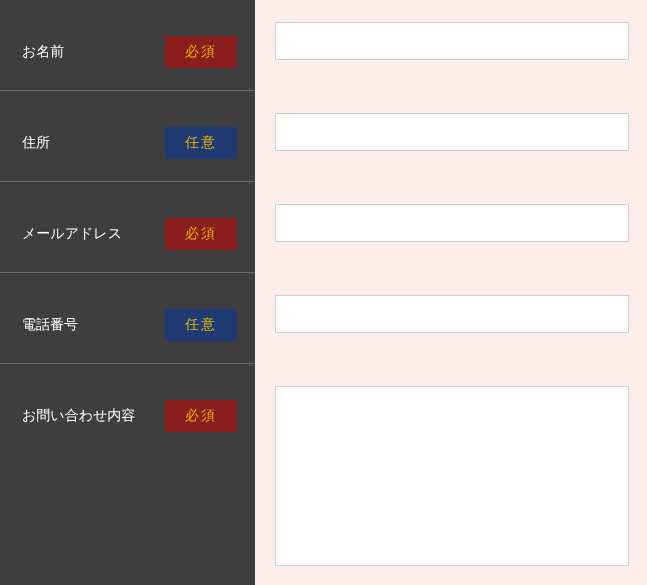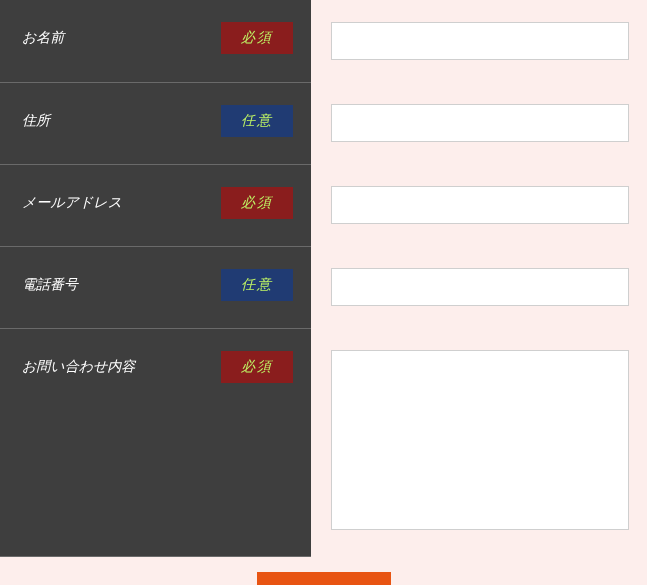--- a/index.html
+++ b/index.html
@@ -6,48 +6,47 @@
   html, body { font-family: "Hiragino Kaku Gothic Pro", "Yu Gothic", Meiryo, sans-serif; }
   body { width: 647px; background: #fdeeec; }
 
   .form-wrap { width: 647px; }
   table.form {
     width: 100%;
     border-collapse: collapse;
     table-layout: fixed;
   }
   table.form th {
-    width: 311px;
+    width: 255px;
     background: #3e3e3e;
     color: #ffffff;
     font-weight: normal;
     font-size: 14px;
     text-align: left;
-    padding: 22px 18px 22px 22px;
+    padding: 36px 18px 22px 22px;
     border-bottom: 1px solid #6a6a6a;
     vertical-align: top;
-    font-style: italic;
   }
   table.form td {
     background: #fdeeec;
     padding: 22px 18px 22px 20px;
     vertical-align: top;
   }
   .th-inner {
     display: flex;
     align-items: center;
     justify-content: space-between;
     gap: 10px;
   }
   .th-inner.top { align-items: center; }
   .badge {
     display: inline-block;
     min-width: 72px;
     text-align: center;
-    color: #bef264;
+    color: #eab308;
     font-size: 14px;
     padding: 7px 14px;
     letter-spacing: 2px;
   }
   .badge.required { background: #8a1d1d; }
   .badge.optional { background: #203b73; }
 
   .text-input {
     width: 100%;
     height: 38px;

